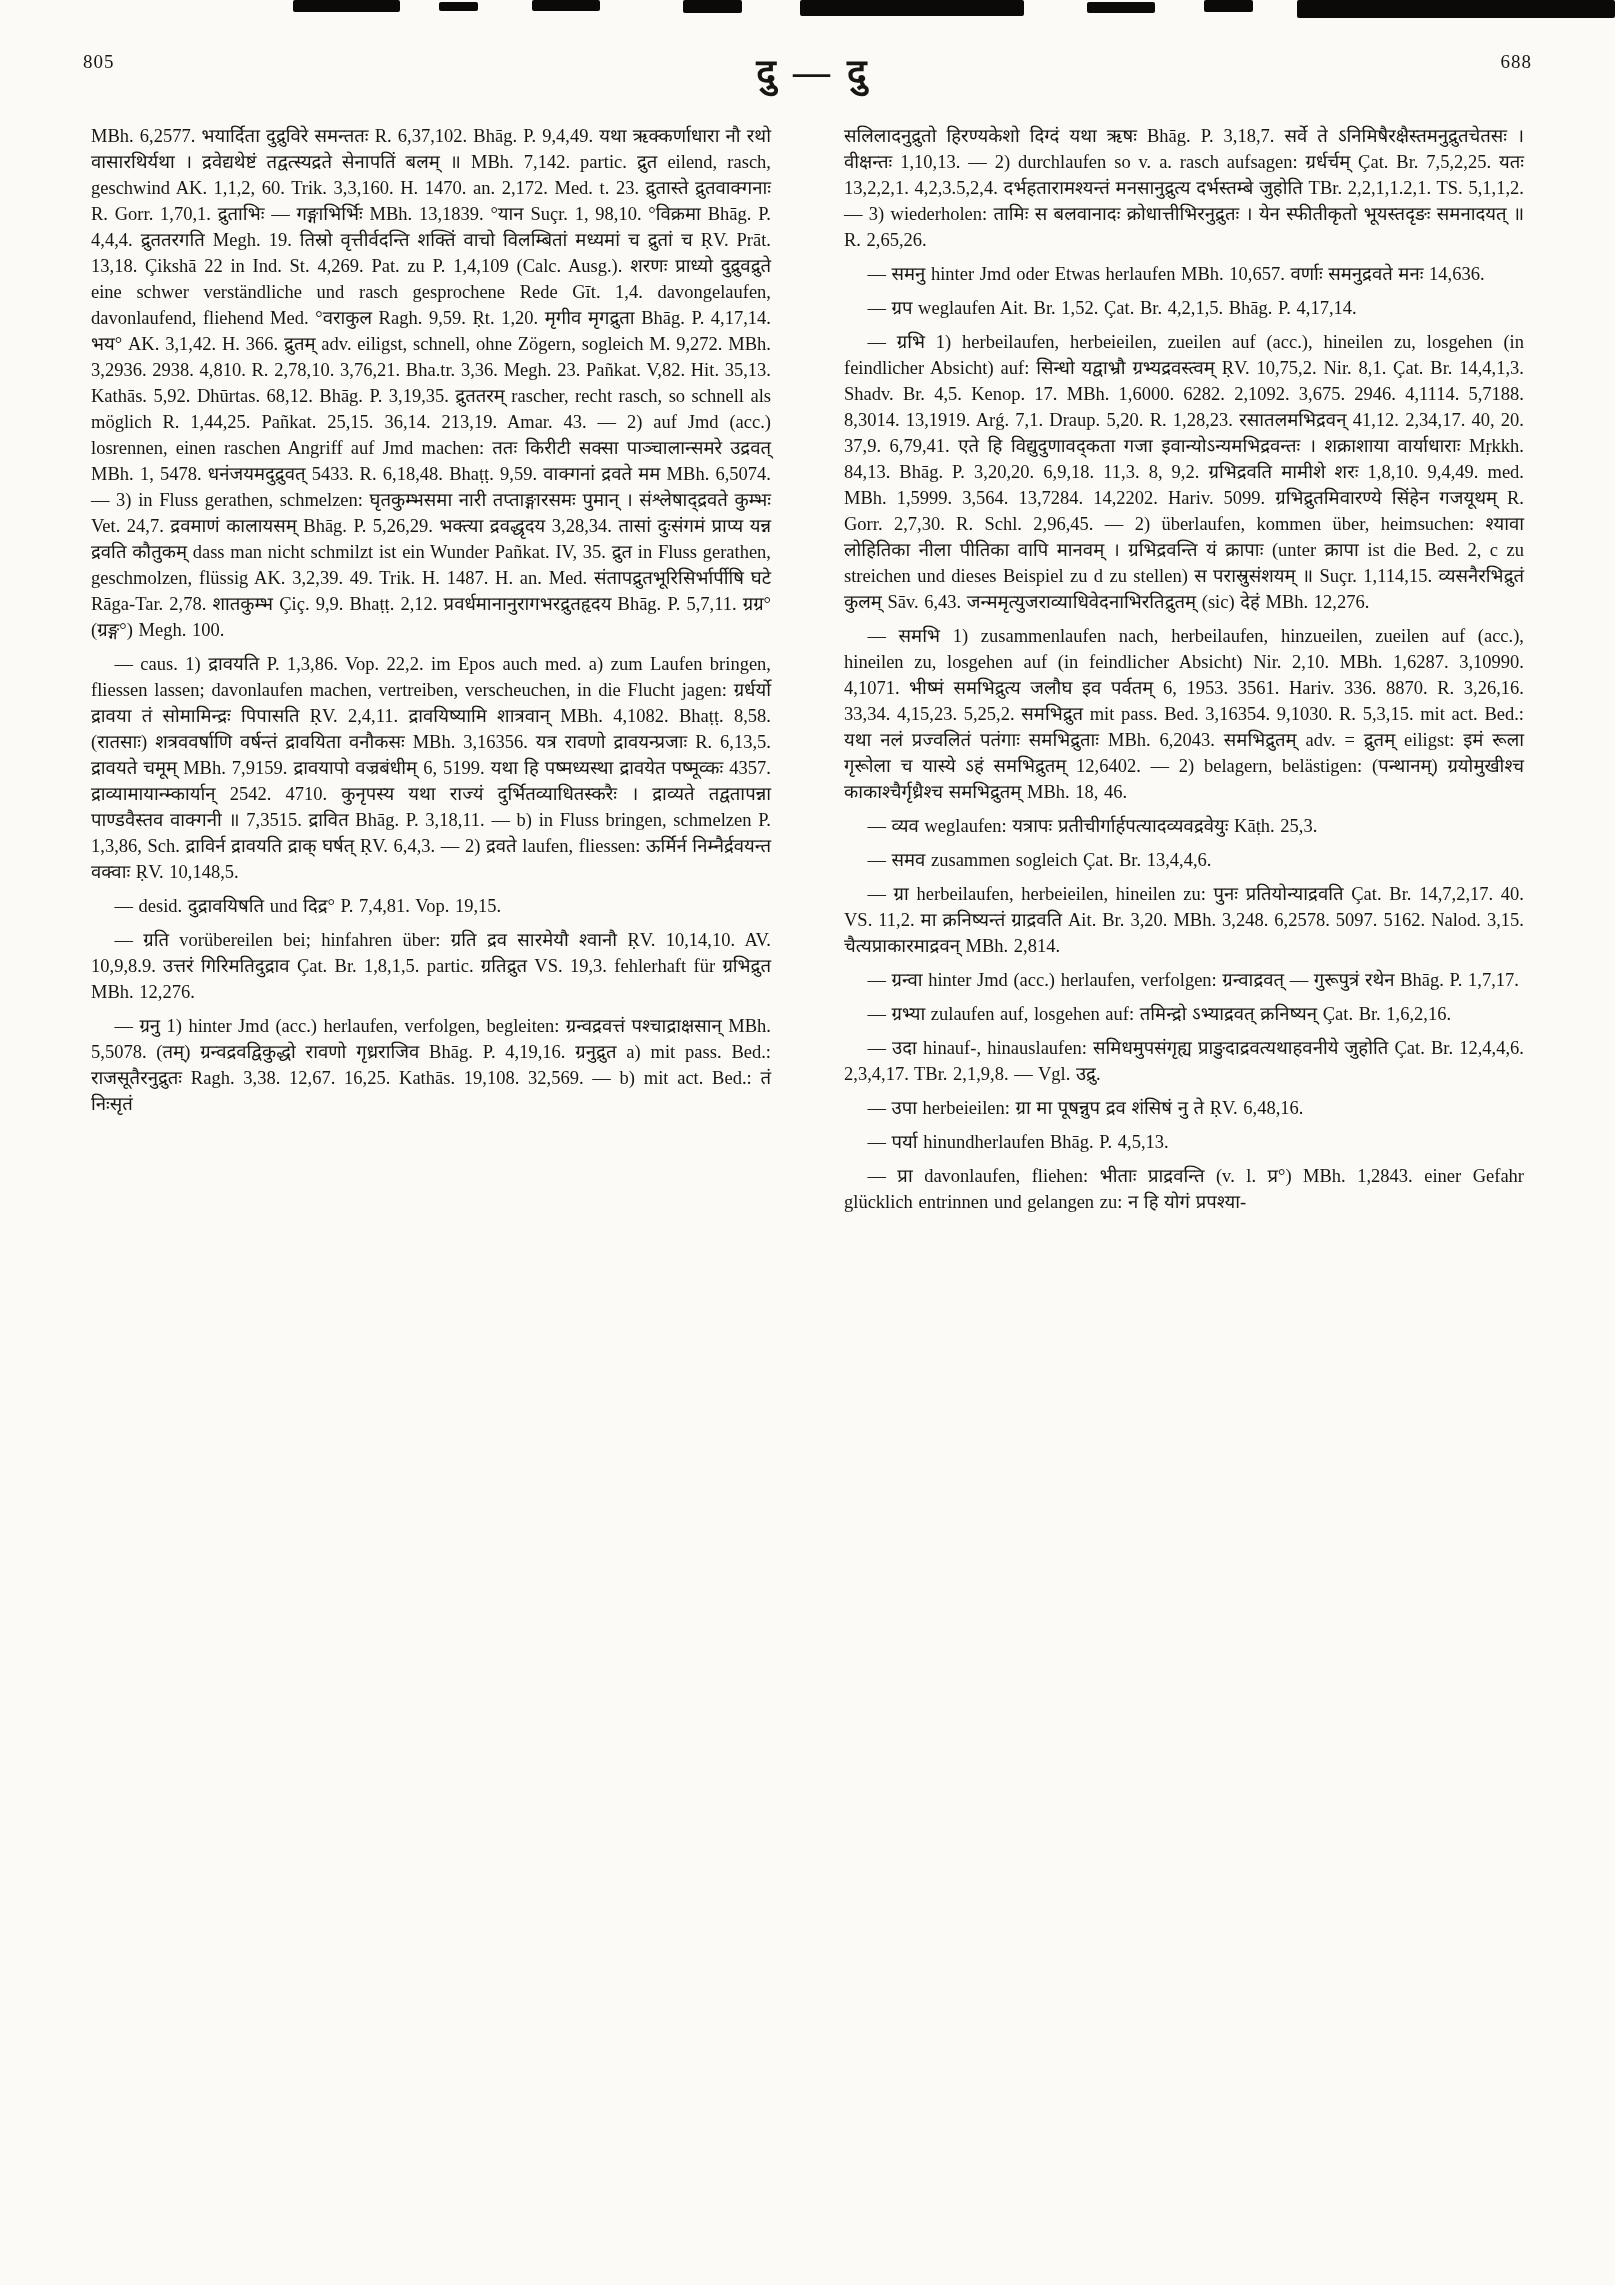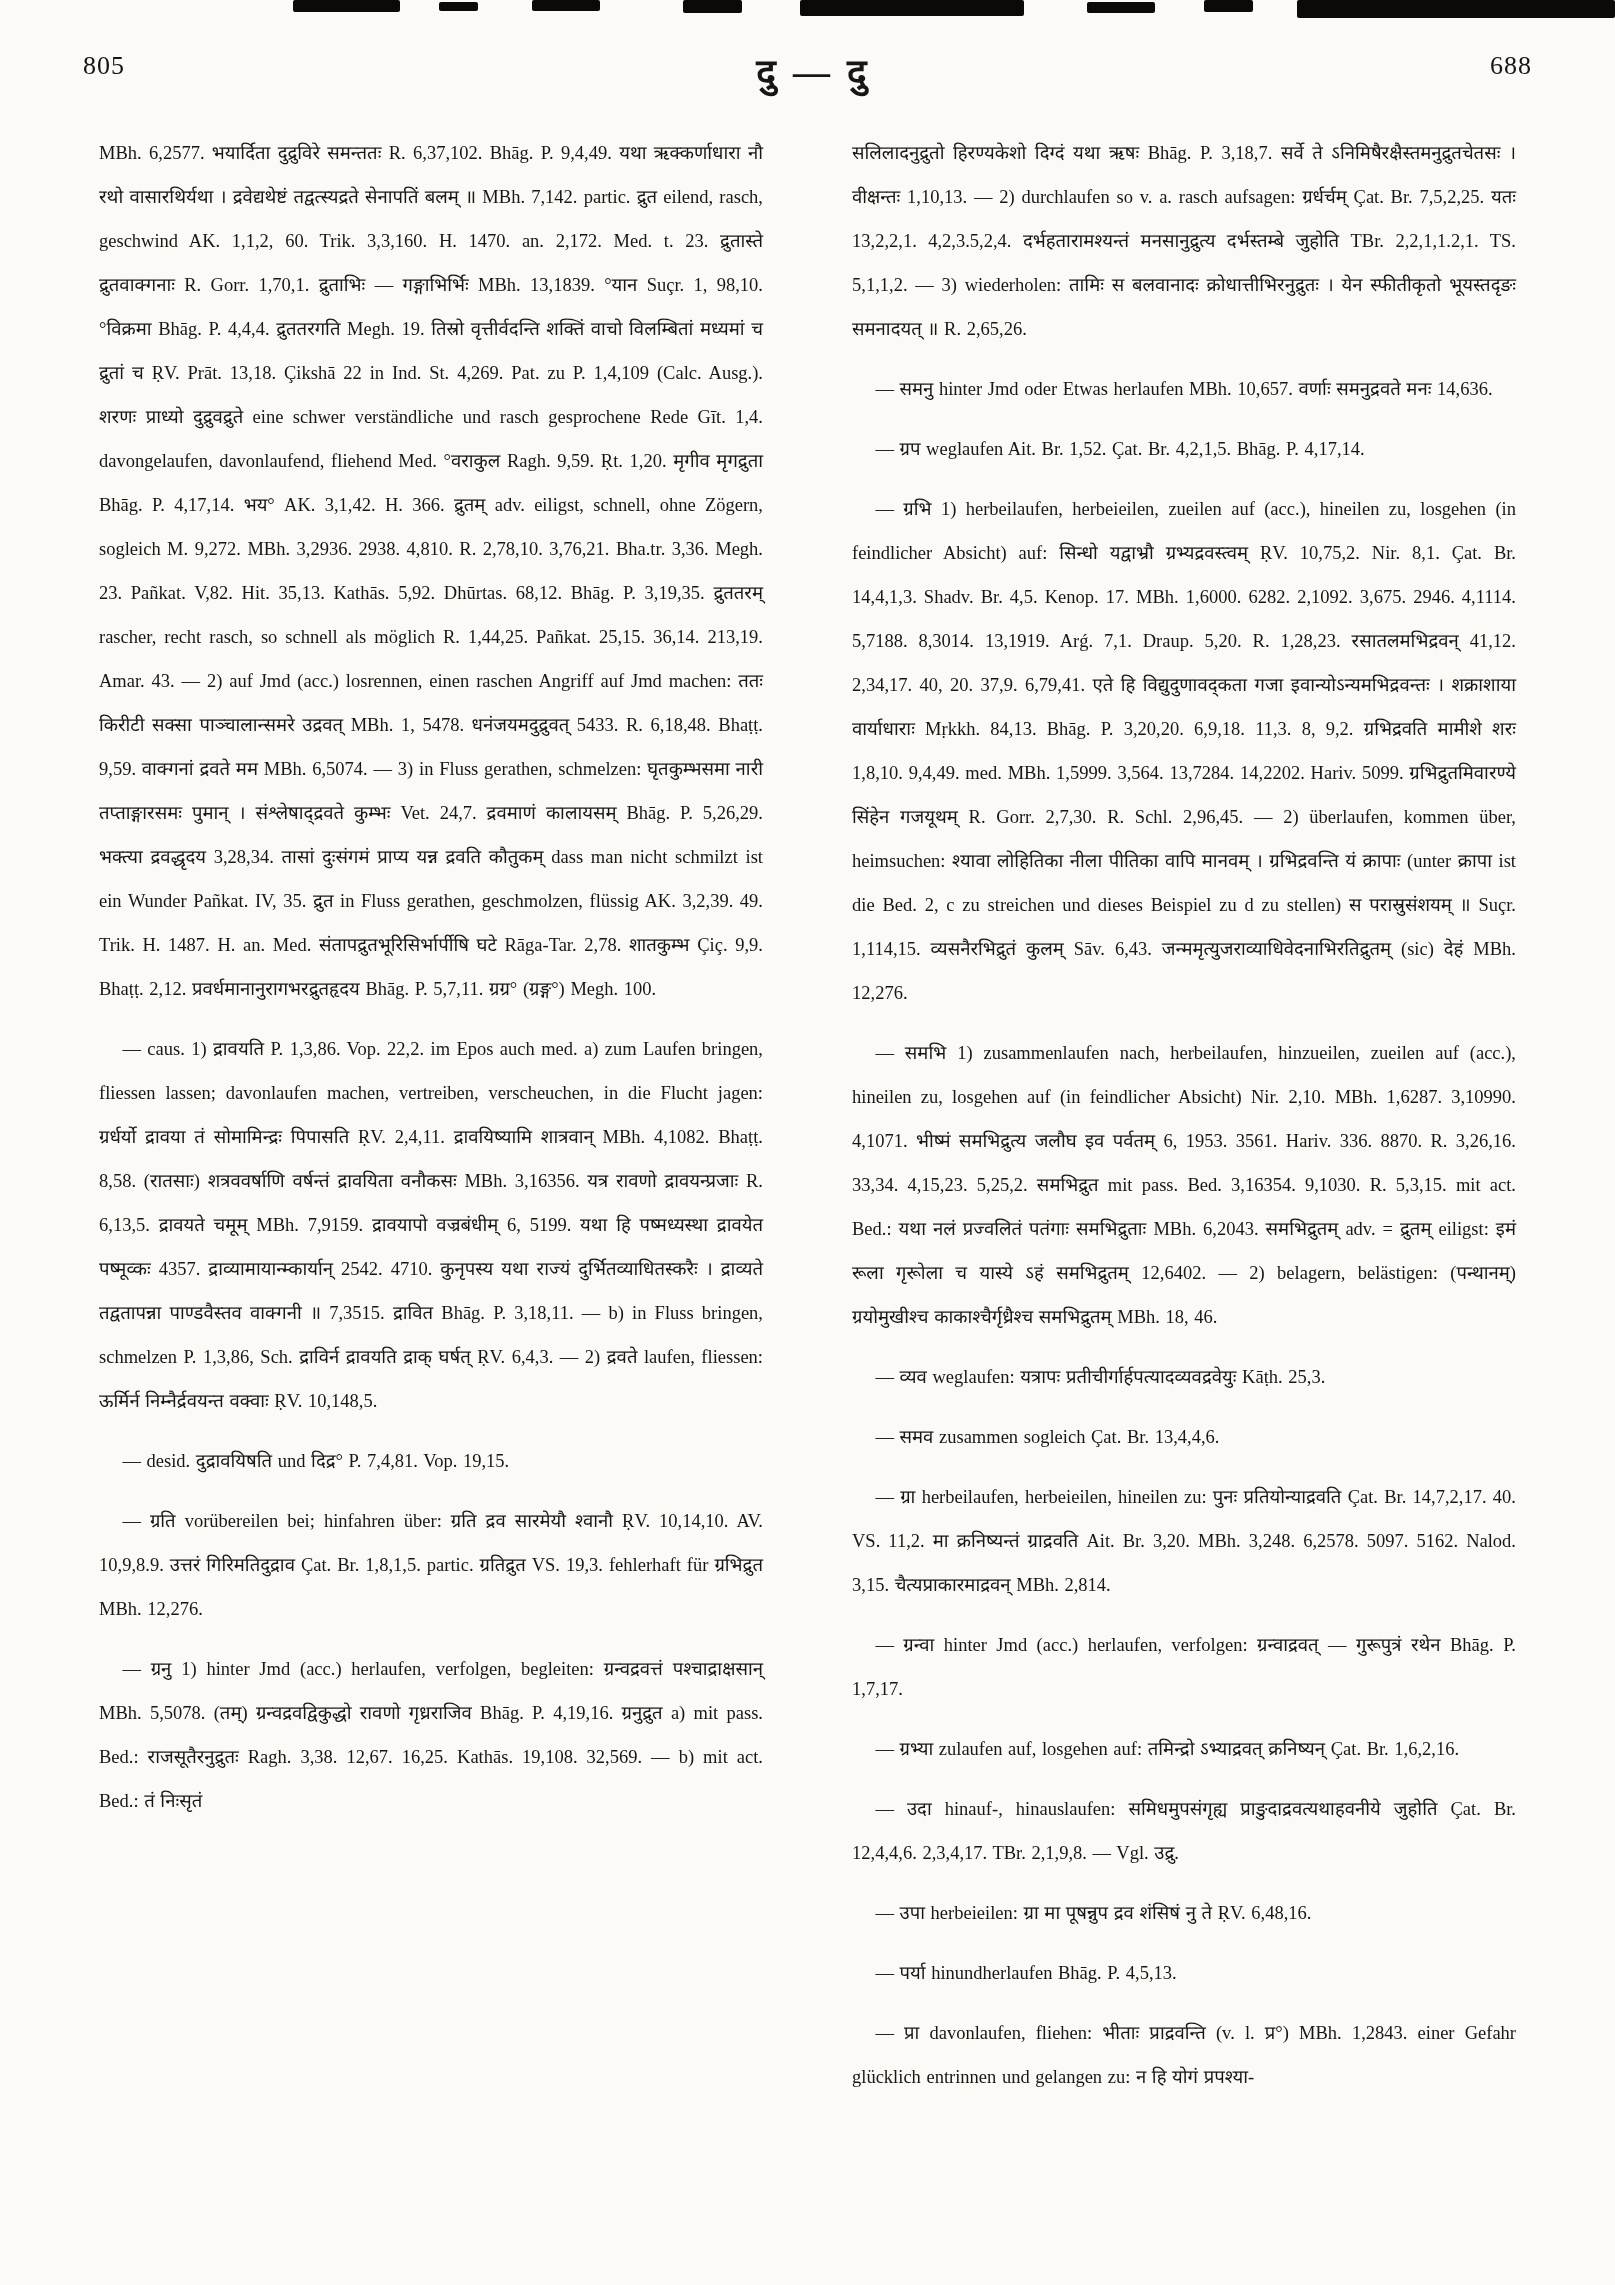--- a/index.html
+++ b/index.html
@@ -29,21 +29,21 @@
   .pagehead{
     position:absolute;
     top:45px;
     left:83px;
     right:83px;
     height:45px;
   }
   .pnum{
     position:absolute;
     top:5.9px;
-    font-size:26px;
+    font-size:19px;
     letter-spacing:1px;
   }
   .pnum.left{left:0;}
   .pnum.right{right:0;}
   .running{
     position:absolute;
     left:12px;right:0;
     text-align:center;
     font-size:37px;
     font-weight:bold;
@@ -55,23 +55,23 @@
     left:83px;
     right:83px;
     display:flex;
     gap:57px;
   }
   .col{
     flex:1 1 0;
     min-width:0;
   }
   .para{
-    margin:16px;
+    margin:8px;
     font-size:18.5px;
-    line-height:44px;
+    line-height:26px;
     text-align:justify;
     word-spacing:1px;
   }
   .para.hang{
     text-indent:23.4px;
   }
 </style>
 </head>
 <body>
 

